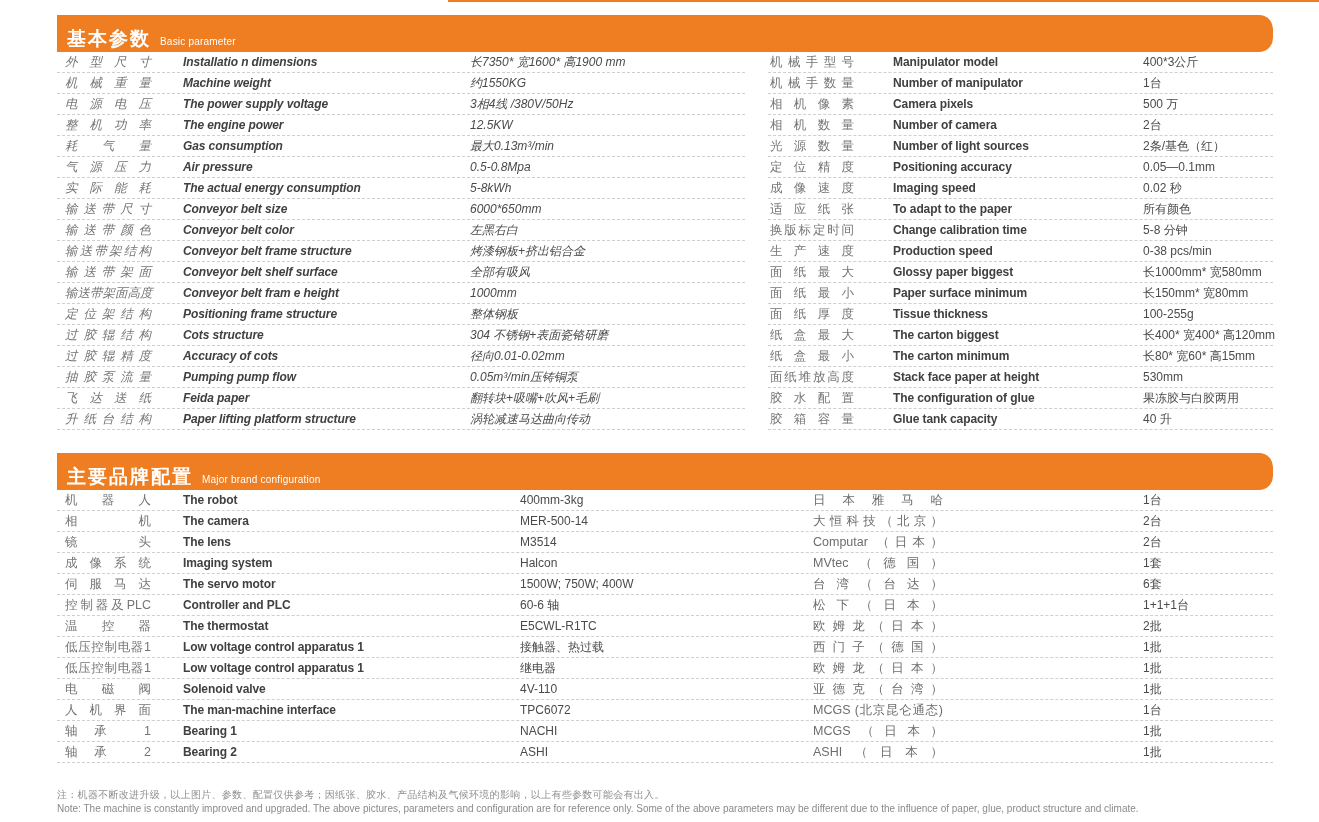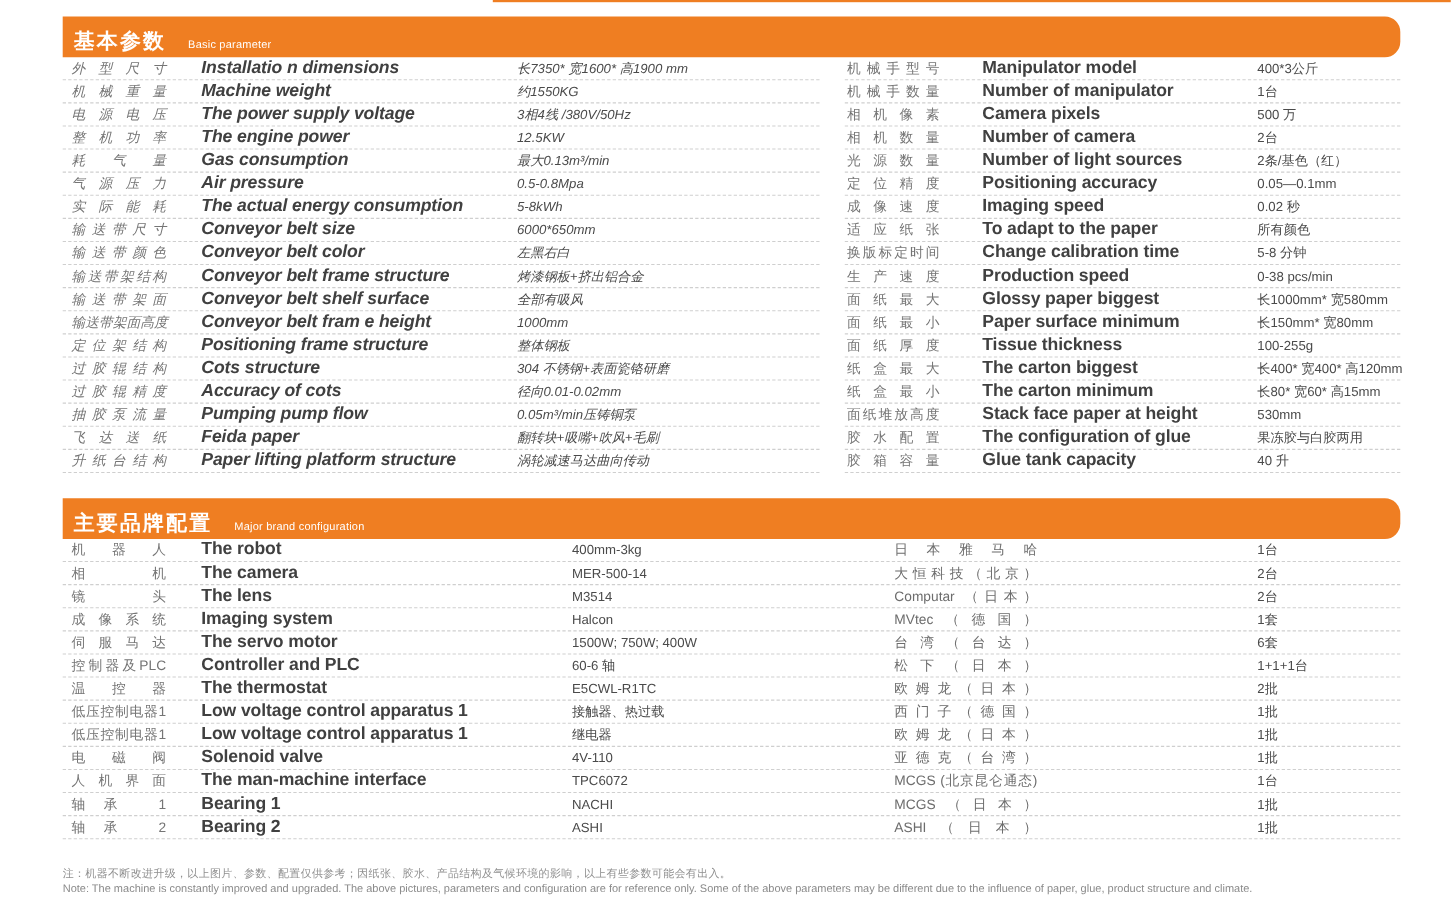--- a/index.html
+++ b/index.html
@@ -3,32 +3,32 @@
 <meta charset="utf-8">
 <style>
   html,body{margin:0;padding:0;background:#fff;}
   body{font-family:"Liberation Sans","DejaVu Sans",sans-serif;-webkit-font-smoothing:antialiased;}
   .page{position:relative;width:1319px;height:822px;background:#fff;overflow:hidden;}
   .top-accent{position:absolute;top:0;left:448px;right:0;height:2px;background:var(--accent,#EF7E22);}
   .content{position:absolute;left:57px;top:15px;width:1216px;}
   .bar{height:37px;background:var(--accent,#EF7E22);border-radius:0 14px 14px 0;
        display:flex;align-items:flex-end;padding:0 0 3px 10px;box-sizing:border-box;}
   .bar-cn{color:#fff;font-size:19px;font-weight:bold;letter-spacing:2px;line-height:21px;}
-  .bar-en{color:#fff;font-size:10px;margin-left:20px;line-height:14px;letter-spacing:.2px;}
+  .bar-en{color:#fff;font-size:10px;margin-left:9px;line-height:14px;letter-spacing:.2px;}
   .cols{display:flex;gap:23px;}
   .col-left{width:688px;font-style:italic;}
   .col-right{width:505px;}
   .row{display:grid;height:21px;align-items:center;border-bottom:1px dashed #cfcfcf;box-sizing:border-box;}
   .col-left .row{grid-template-columns:87px 318px 1fr;padding-left:8px;}
   .col-right .row{grid-template-columns:92px 281px 1fr;padding-left:2px;}
   .s2rows .row{grid-template-columns:87px 368px 293px 130px 200px 1fr;padding-left:8px;}
   .cn{font-size:12.5px;color:#757575;text-align:justify;text-align-last:justify;width:86px;
       white-space:nowrap;overflow:visible;}
   .col-right .cn{width:84px;}
-  .en{font-size:16px;font-weight:bold;color:#404040;letter-spacing:-0.1px;white-space:nowrap;padding-left:31px;}
+  .en{font-size:12px;font-weight:bold;color:#404040;letter-spacing:-0.1px;white-space:nowrap;padding-left:31px;}
   .val{font-size:12px;color:#4a4a4a;white-space:nowrap;}
   .brand{font-size:12.5px;color:#6d6d6d;text-align:justify;text-align-last:justify;width:130px;white-space:nowrap;}
   .qty{font-size:12px;color:#4a4a4a;white-space:nowrap;}
   .sec2{margin-top:23px;}
   .footnote{margin-top:25px;}
   .note-cn{font-size:10px;color:#8f8f8f;line-height:14px;letter-spacing:.3px;}
   .note-en{font-size:10px;color:#8a8a8a;line-height:14px;}
 </style>
 </head>
 <body>

